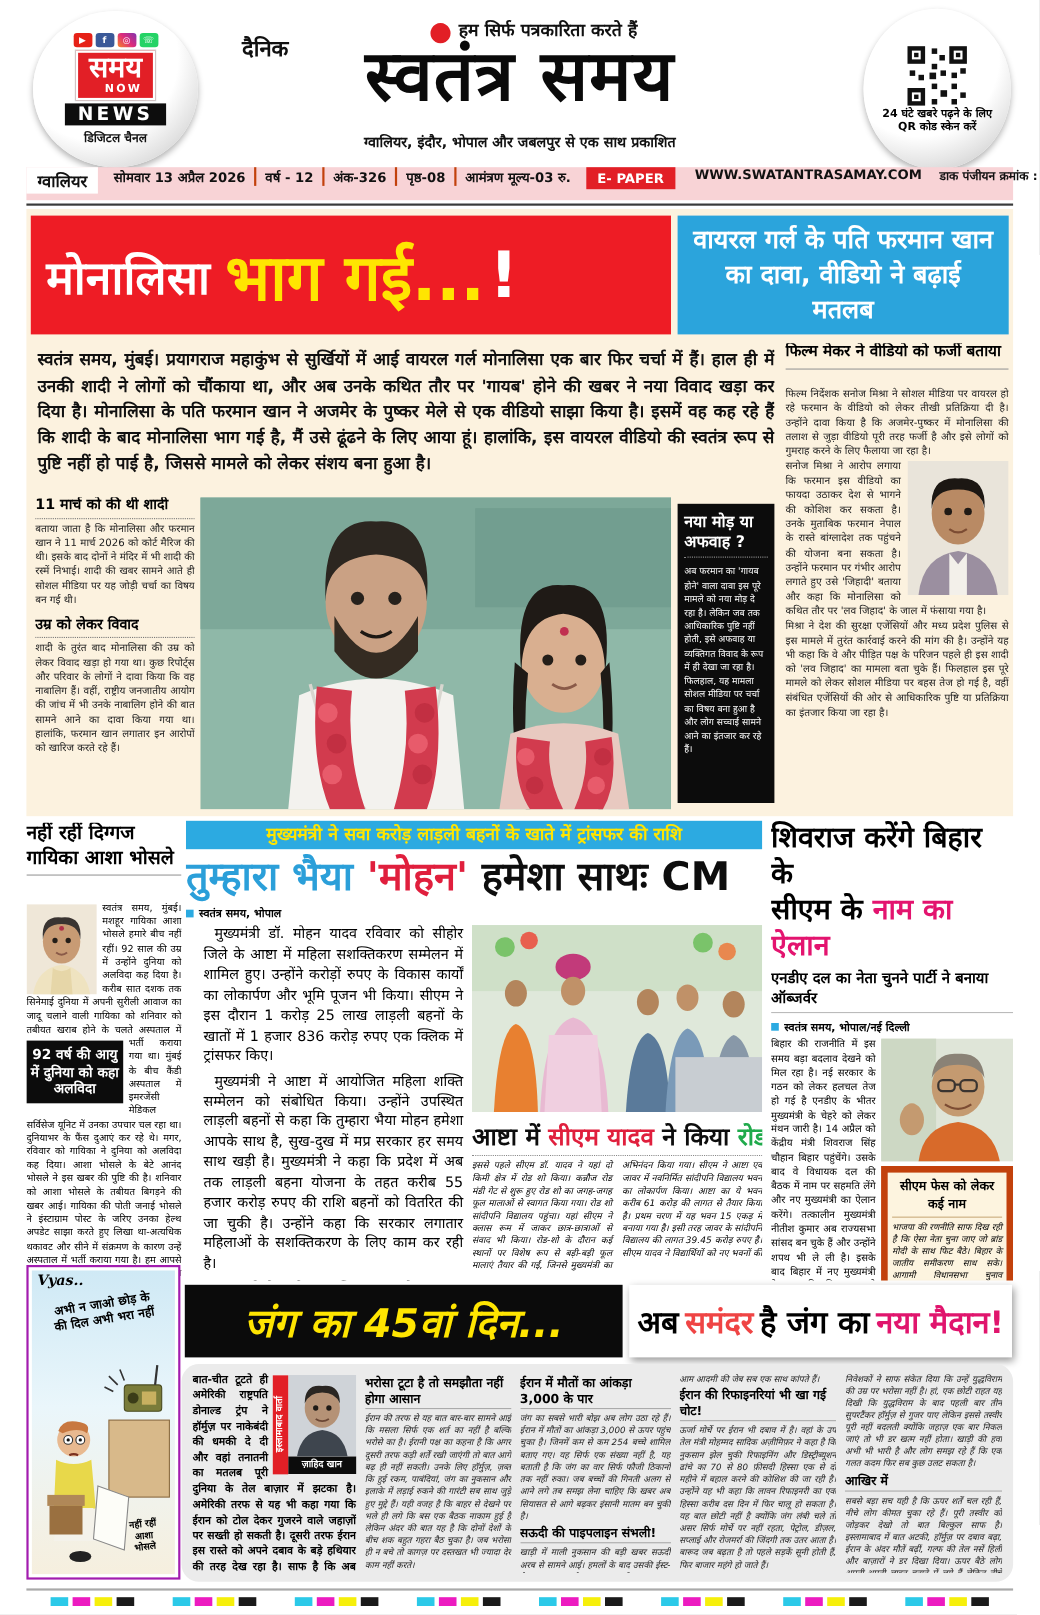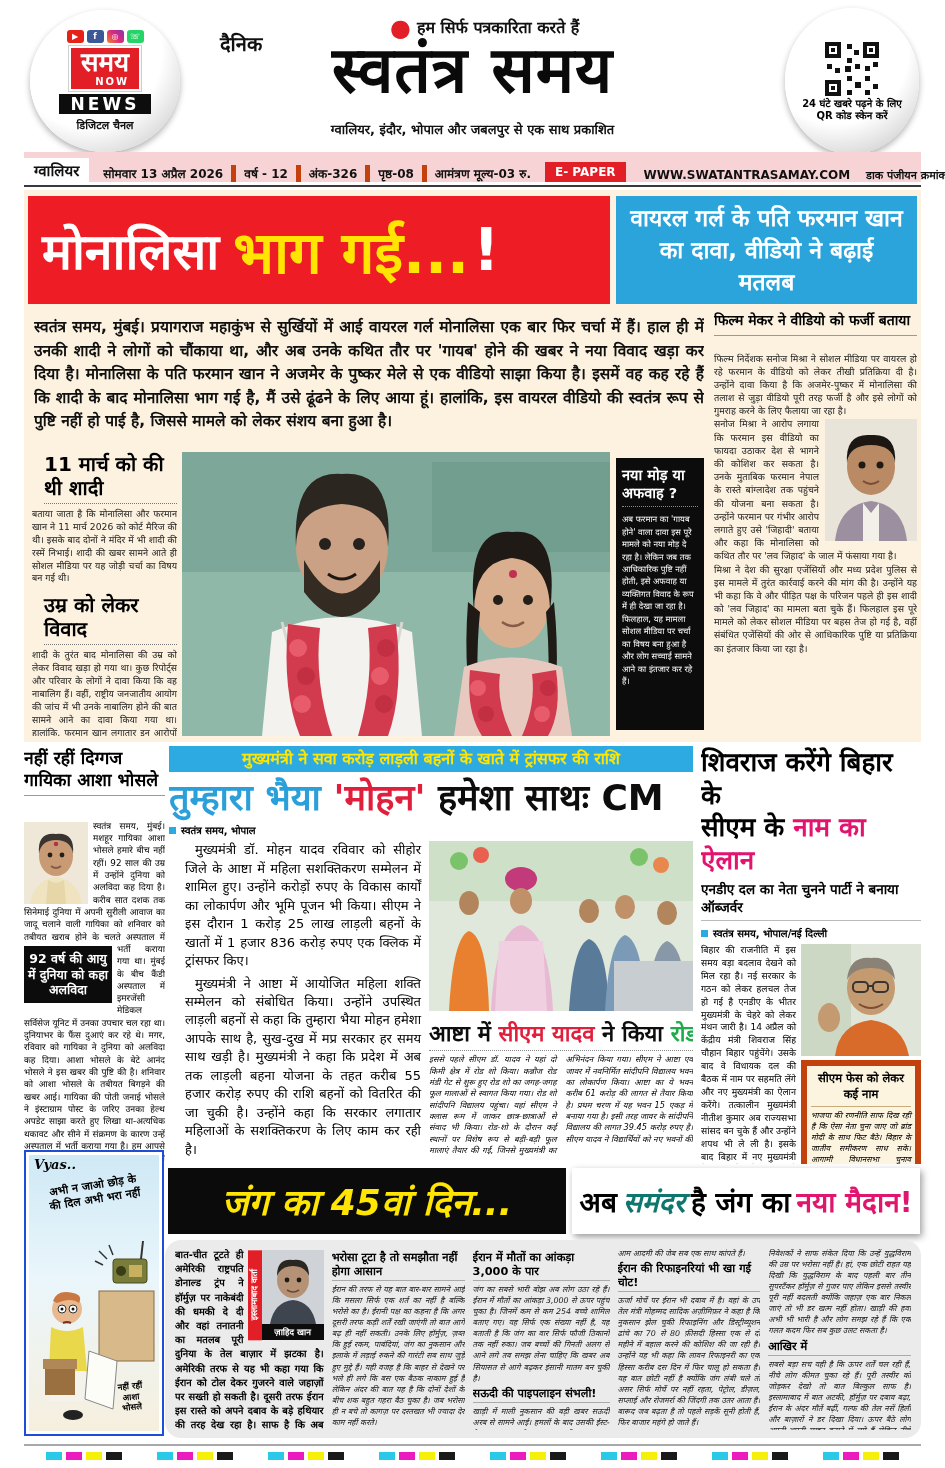--- a/index.html
+++ b/index.html
@@ -25,47 +25,47 @@
   .mast-title { position:absolute; left:190px; width:565px; top:32px; text-align:center; font-size:64px; font-weight:900; color:#0a0a0a; line-height:1.2; letter-spacing:1px; }
   .pub-line { position:absolute; left:190px; width:565px; top:120px; text-align:center; font-size:13px; font-weight:800; color:#111; }
 
   .qr-badge { position:absolute; right:26px; top:8px; width:134px; height:146px; border-radius:50%;
     background:radial-gradient(circle at 38% 30%, #ffffff 55%, #e2e2e2 75%, #b9b9b9 100%);
     box-shadow:0 3px 6px rgba(0,0,0,.3); display:flex; flex-direction:column; align-items:center; justify-content:center; gap:0; }
   .qr-caption { width:100px; text-align:center; font-size:10px; font-weight:800; line-height:1.2; }
 
   
   .dateline { position:absolute; left:24px; right:24px; top:152px; height:30px; background:#f8d3d6;
-    display:flex; align-items:flex-end; font-size:12px; font-weight:800; color:#111; }
-  .dl-item { padding:0 8px; border-right:5px solid #c2410c; white-space:nowrap; }
+    display:flex; align-items:flex-start; font-size:12px; font-weight:800; color:#111; }
+  .dl-item { padding:0 8px; border-right:2px solid #c2410c; white-space:nowrap; }
   .dl-city { background:#fff; font-size:15px; font-weight:900; padding:2px 10px; margin-right:6px; border-right:none; }
   .dl-epaper { background:#e21f26; color:#fff; padding:3px 10px; margin-left:6px; border-right:none; }
   .dl-web { margin-left:10px; border-right:none; }
   .dl-reg { margin-left:auto; border-right:none; font-size:11px; }
   .top-rule { position:absolute; left:24px; right:24px; top:185px; border-top:2px solid #3a3a3a; }
 
   
   .mona { position:absolute; left:24px; right:24px; top:190px; height:552px; background:#fcf2df; }
   .head-red { position:absolute; left:4px; top:6px; width:582px; height:108px; background:#ee1c25;
     display:flex; align-items:center; padding-left:14px; white-space:nowrap; }
-  .head-red .w { color:#fff; font-size:50px; font-weight:900; }
+  .head-red .w { color:#fff; font-size:42px; font-weight:900; }
   .head-red .y { color:#ffe501; font-size:58px; font-weight:900; margin-left:14px; }
   .head-red .x { color:#fff; font-size:58px; font-weight:900; margin-left:4px; }
   .head-blue { position:absolute; left:592px; top:6px; width:301px; height:108px; background:#2ba4dc; color:#fff;
     display:flex; align-items:center; text-align:center; padding:6px 12px; font-size:23px; font-weight:800; line-height:1.4; }
   .lead { position:absolute; left:10px; top:126px; width:670px; height:132px; font-size:15.5px; font-weight:700;
     line-height:1.52; text-align:justify; color:#111; overflow:hidden; }
 
   .fm-col { position:absolute; left:690px; top:122px; width:203px; height:424px; overflow:hidden; }
   .fm-title { font-size:14px; font-weight:900; line-height:1.25; border-bottom:1px solid #999; padding-bottom:5px; margin-bottom:16px; }
   .fm-body { font-size:9.3px; line-height:1.42; text-align:justify; color:#222; }
   .fm-photo { float:right; width:92px; height:122px; margin:2px 0 4px 6px; }
 
   .sub-col { position:absolute; left:8px; top:262px; width:145px; height:284px; overflow:hidden; }
-  .sub-h { font-size:20px; font-weight:900; line-height:1.2; border-bottom:1px dotted #777; padding-bottom:3px; margin-bottom:4px;margin-left:12px; }
+  .sub-h { font-size:13px; font-weight:900; line-height:1.2; border-bottom:1px dotted #777; padding-bottom:3px; margin-bottom:4px; }
   .sub-p { font-size:9.2px; line-height:1.4; text-align:justify; color:#222; margin-bottom:8px; }
 
   .wedding { position:absolute; left:158px; top:262px; width:428px; height:284px; overflow:hidden; }
   .rumor { position:absolute; left:592px; top:268px; width:88px; height:272px; background:#0c0c0c; color:#fff; padding:8px 6px; overflow:hidden; }
   .rumor-h { font-size:14.5px; font-weight:900; line-height:1.25; margin-bottom:6px; border-bottom:1px dotted #888; padding-bottom:4px; }
   .rumor-t { font-size:8.3px; line-height:1.5; }
 
   
   .mid { position:absolute; left:24px; right:24px; top:746px; height:418px; }
   .asha { position:absolute; left:0; top:2px; width:141px; height:414px; overflow:hidden; }
@@ -95,31 +95,31 @@
   .shiv-h .pink { color:#e3146f; }
   .shiv-sub { font-size:13.5px; font-weight:900; margin:4px 0 3px; border-bottom:1px solid #bbb; padding-bottom:4px; }
   .shiv-body { font-size:9.1px; line-height:1.42; text-align:justify; }
   .shiv-rail { float:right; width:120px; margin:0 0 3px 5px; }
   .shiv-photo { width:120px; height:112px; }
   .shiv-box { background:#fdf4df; border:6px solid #c2410c; padding:4px; margin-top:4px; }
   .shiv-box-h { font-size:11.5px; font-weight:900; text-align:center; border-bottom:1px solid #c9ac7c; padding-bottom:3px; margin-bottom:3px; }
   .shiv-box-t { font-size:7.9px; font-style:italic; line-height:1.4; text-align:justify; }
 
   
-  .cartoon { position:absolute; left:24px; top:1150px; width:140px; height:286px; background:#fff; border:2px solid #1d4ed8; padding:3px; }
+  .cartoon { position:absolute; left:24px; top:1150px; width:140px; height:286px; background:#fff; border:2px solid #a21caf; padding:3px; }
   .cartoon-inner { position:relative; width:100%; height:100%; background:linear-gradient(#cfe9f5 0%, #eaf6fb 45%, #f6efde 100%); overflow:hidden; }
   .vyas { position:absolute; left:5px; top:2px; font-size:13px; font-style:italic; font-weight:700; font-family:"DejaVu Serif", serif; }
   .ctn-cap { position:absolute; left:0; right:0; top:24px; text-align:center; font-size:11px; font-weight:900; transform:rotate(-9deg); line-height:1.3; }
 
   .banners { position:absolute; left:168px; top:1168px; width:752px; height:66px; display:flex; gap:6px; }
   .ban-black { flex:0 0 398px; background:#0b0b0b; color:#ffe501; font-size:36px; font-weight:900; font-style:italic;
     display:flex; align-items:center; justify-content:center; white-space:nowrap; }
   .ban-white { flex:1; background:#fff; box-shadow:2px 3px 7px rgba(0,0,0,.4); font-size:28px; font-weight:900;
     display:flex; align-items:center; justify-content:center; white-space:nowrap; }
-  .ban-white .blue { color:#0f766e; margin:0 6px;font-style:italic; } .ban-white .red { color:#e0156d; margin-left:6px; }
+  .ban-white .blue { color:#ef4444; margin:0 6px; } .ban-white .red { color:#e0156d; margin-left:6px; }
 
   .war-panel { position:absolute; left:165px; top:1240px; width:756px; height:198px; background:#ebebeb; border-radius:16px;
     padding:8px 10px; display:flex; gap:8px; overflow:hidden; }
   .wcol { overflow:hidden; }
   .wc1 { width:152px; } .wc2 { width:136px; } .wc3 { width:140px; } .wc4 { width:146px; } .wc5 { width:146px; }
   .w-h { font-size:11.3px; font-weight:900; line-height:1.2; border-bottom:1px solid #aaa; padding-bottom:2px; margin:3px 0 3px; }
   .w-t { font-size:7.9px; font-style:italic; line-height:1.4; text-align:justify; color:#222; }
   .w-intro { font-size:9.8px; font-weight:800; line-height:1.45; text-align:justify; }
   .columnist { float:right; width:76px; margin:2px 0 2px 4px; display:flex; }
   .col-strip { width:14px; background:#e21f26; color:#fff; writing-mode:vertical-rl; transform:rotate(180deg);

